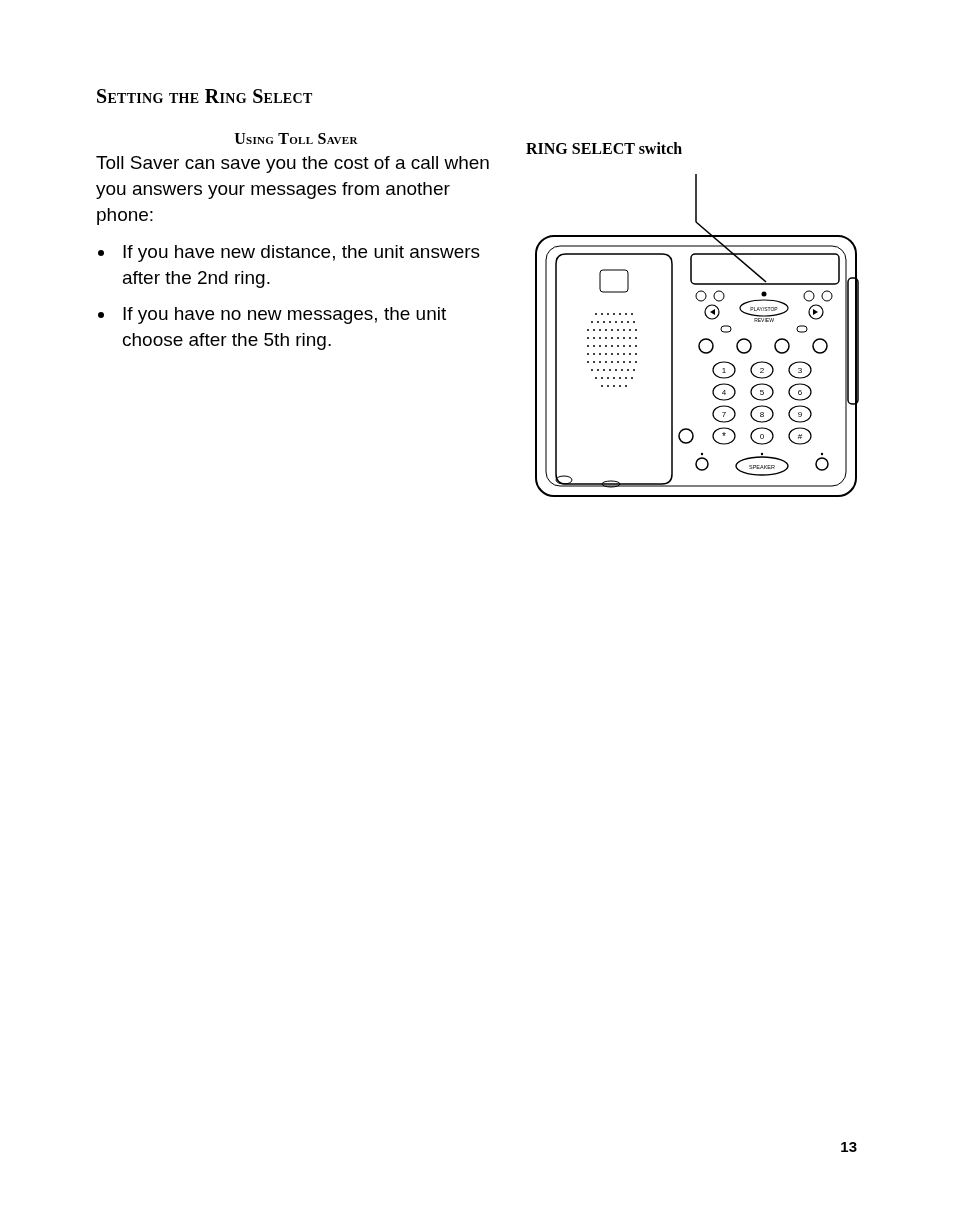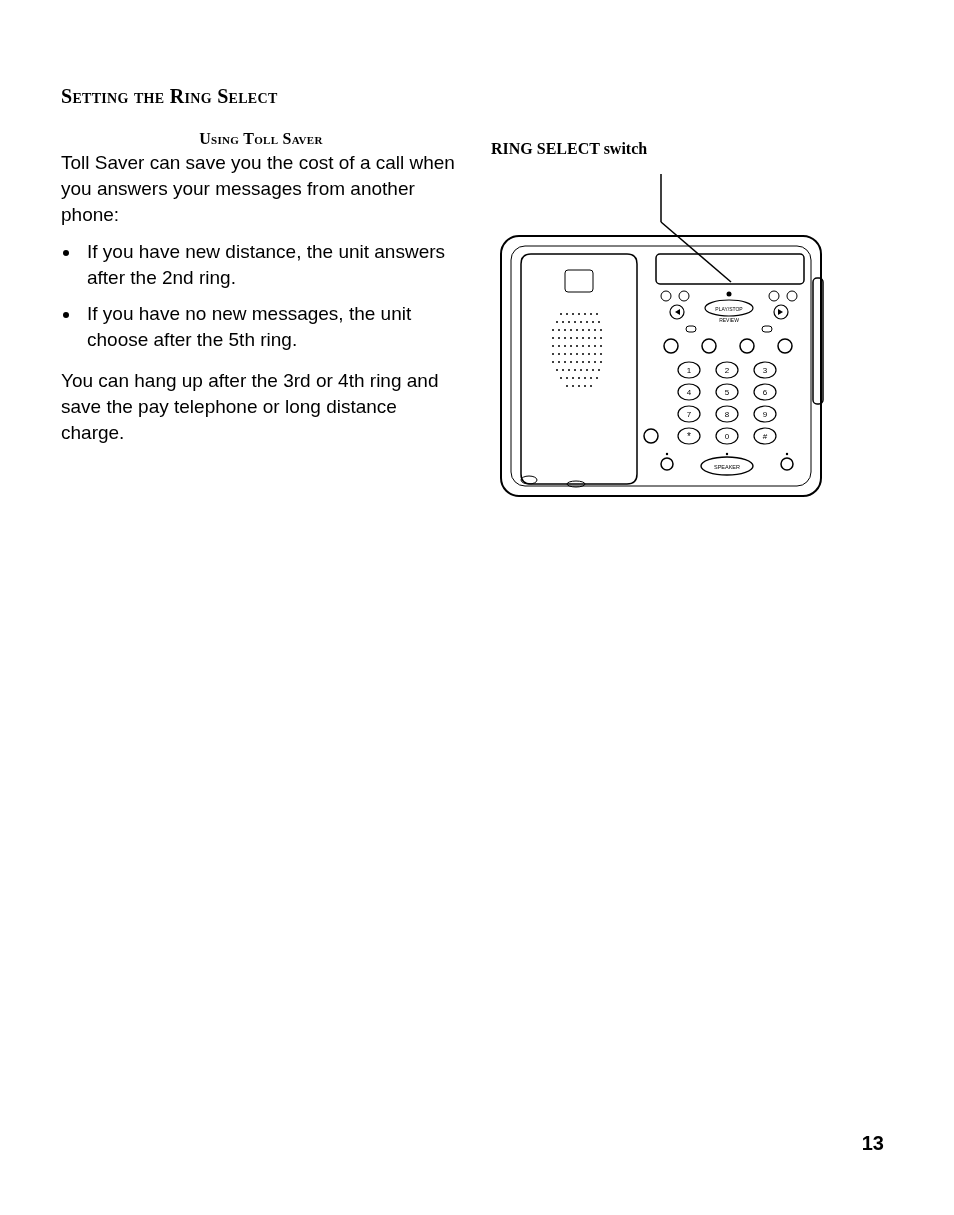--- a/index.html
+++ b/index.html
@@ -6,21 +6,21 @@
     margin: 0;
     padding: 0;
     background: #fff;
     font-family: Arial, Helvetica, sans-serif;
     color: #000;
     width: 954px;
     height: 1215px;
     position: relative;
   }
   .page {
-    padding: 85px 80px 60px 61px;
+    padding: 85px 80px 60px 96px;
     box-sizing: border-box;
     height: 100%;
     display: flex;
     flex-direction: column;
   }
   .cols {
     display: flex;
     gap: 30px;
   }
   .left-col {
@@ -68,23 +68,23 @@
     font-size: 16px;
     margin-bottom: 16px;
   }
   .phone-fig {
     width: 340px;
     height: 330px;
   }
   .page-num {
     position: absolute;
     bottom: 60px;
-    right: 70px;
-    font-weight: bold;
-    font-size: 20px;
+    right: 97px;
+    font-weight: bold;
+    font-size: 15px;
   }
 
   
   .phone {
     margin-top: 4px;
   }
 </style>
 </head>
 <body>
 
@@ -95,21 +95,20 @@
       <h2 class="sec-heading">Setting the Ring Select</h2>
 
       <h3 class="sub-heading">Using Toll Saver</h3>
       <p class="body">Toll Saver can save you the cost of a call when you answers your messages from another phone:</p>
 
       <ul class="bullets">
         <li>If you have new distance, the unit answers after the 2nd ring.</li>
         <li>If you have no new messages, the unit choose after the 5th ring.</li>
       </ul>
 
-      <p class="body">You can hang up after the 3rd or 4th ring and save the pay telephone or long distance charge.</p>
     </div>
 
     <div class="right-col">
       <div class="fig-caption">RING SELECT switch</div>
       <div class="phone">
         <svg class="phone-fig" viewBox="0 0 340 330">
 
           <line x1="170" y1="0" x2="170" y2="48" stroke="#000" stroke-width="1.5"></line>
           <line x1="170" y1="48" x2="240" y2="108" stroke="#000" stroke-width="1.5"></line>
 

